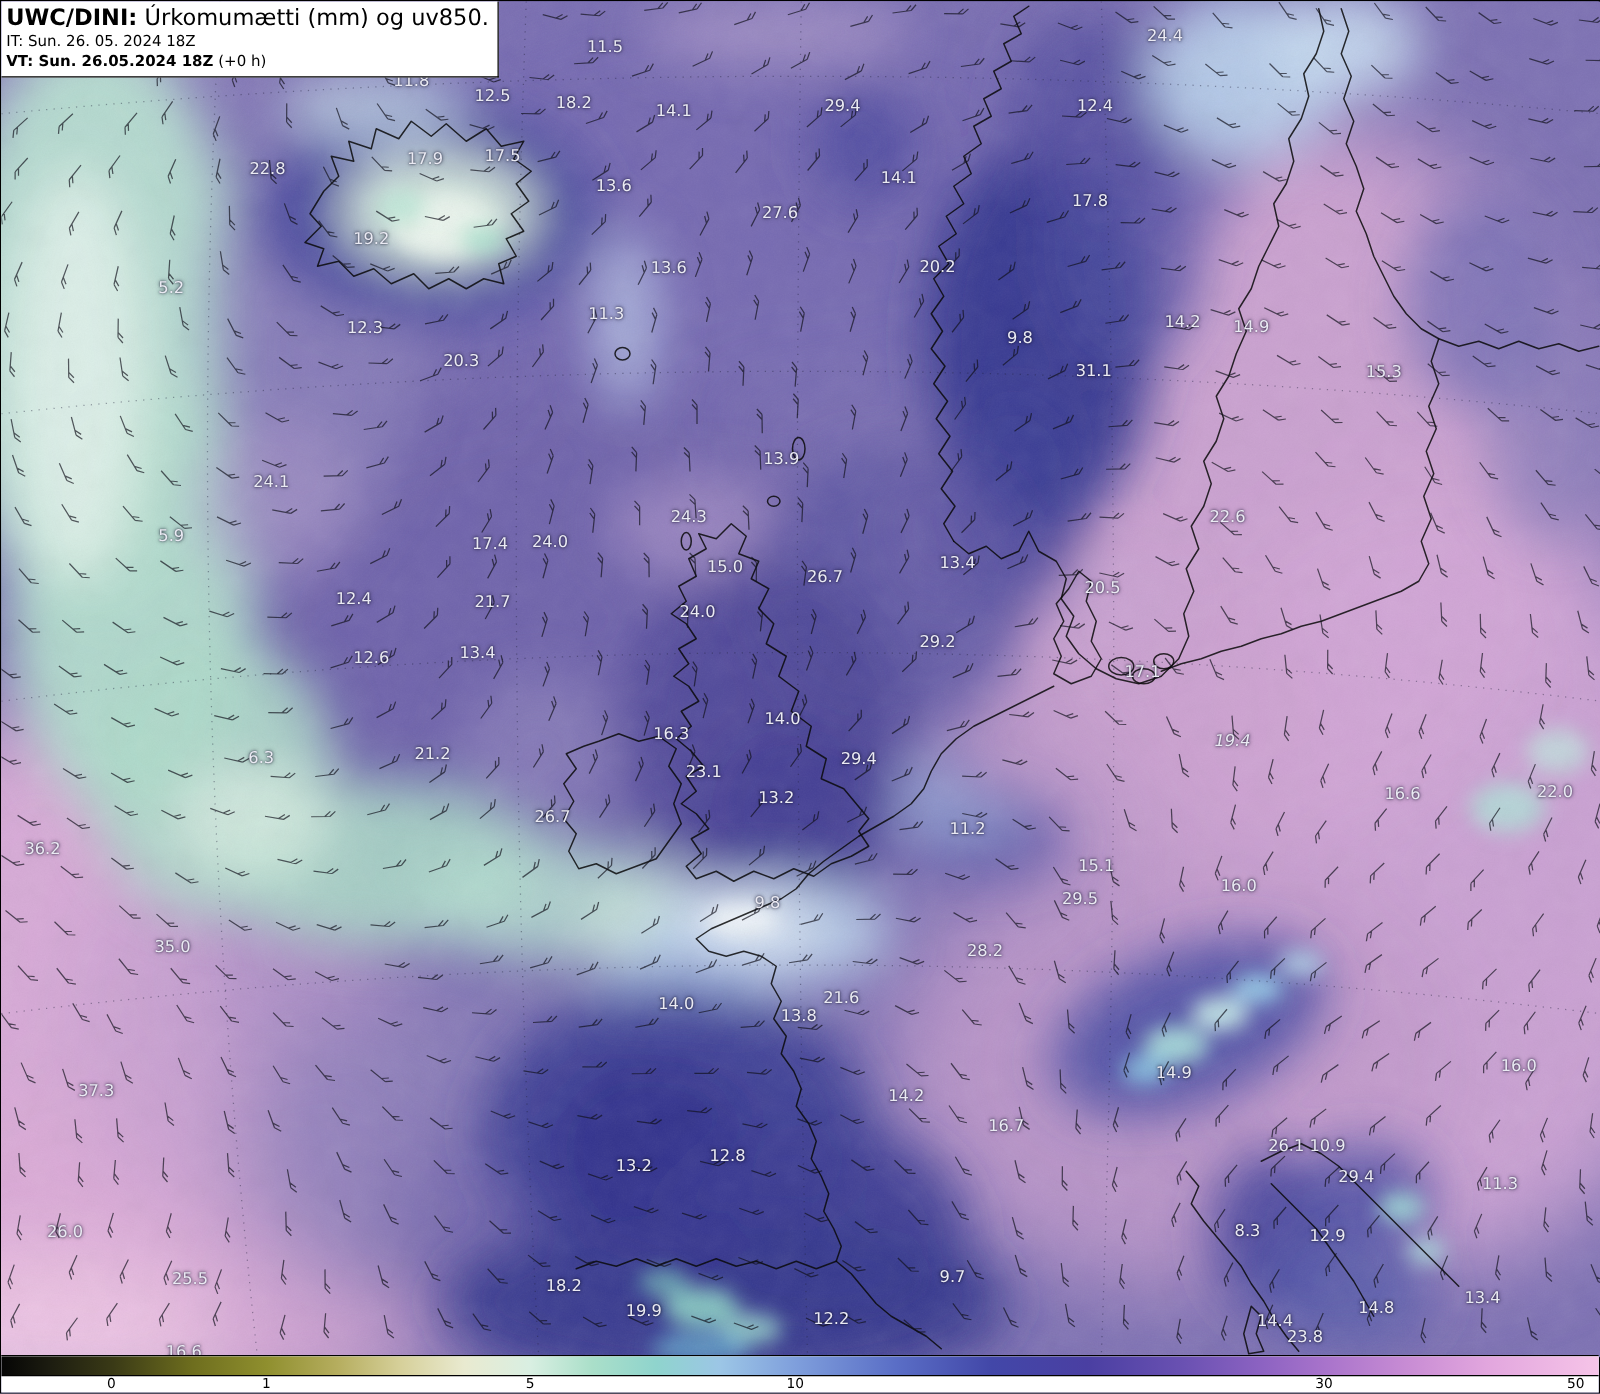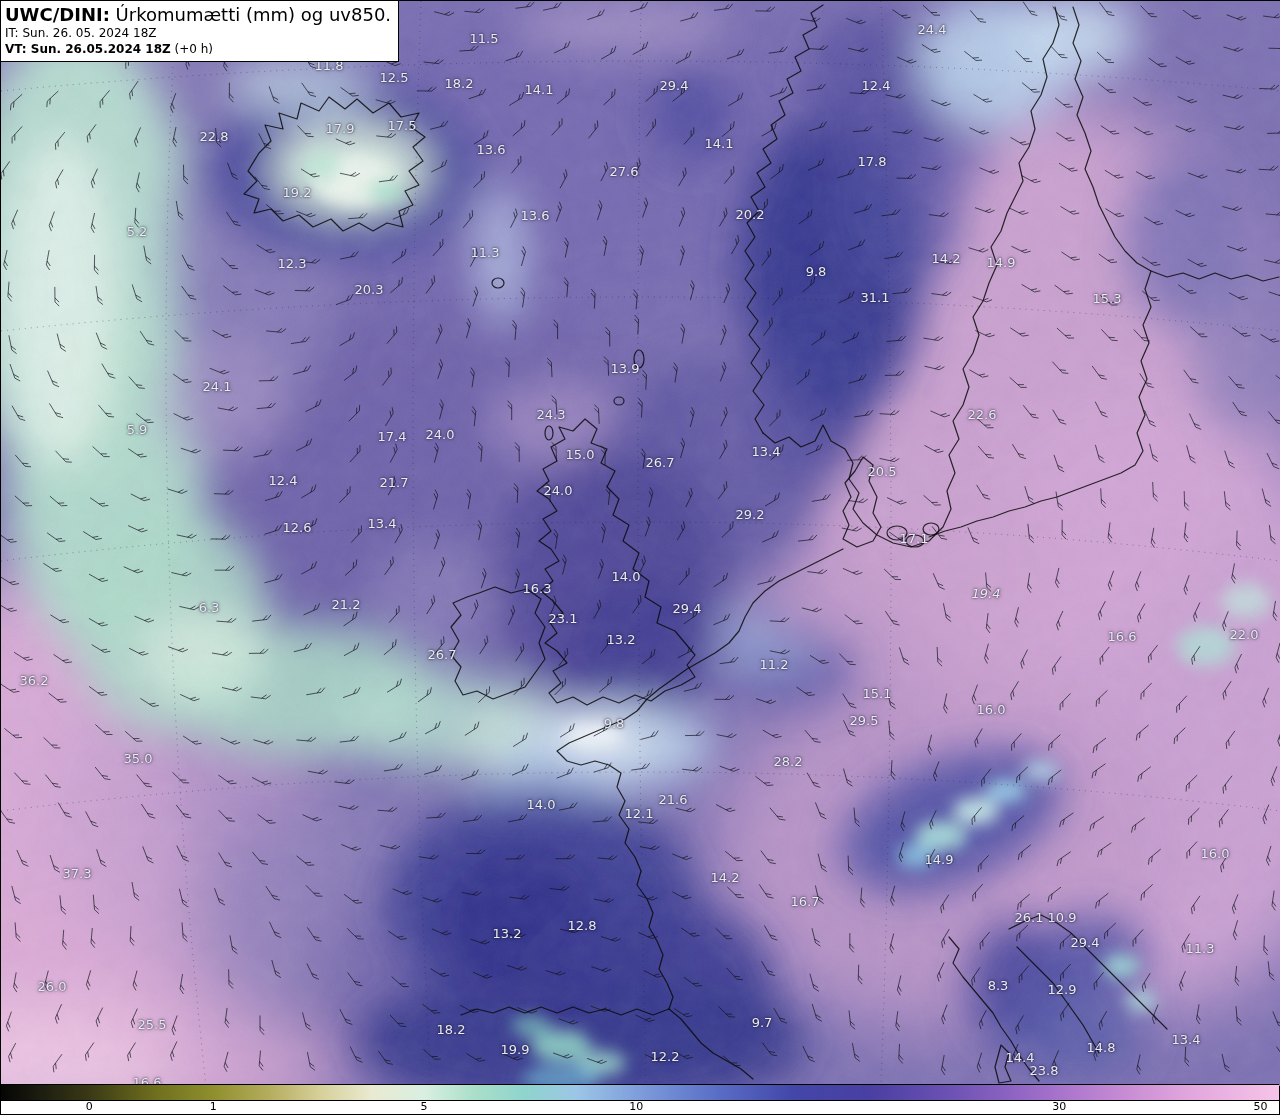--- a/index.html
+++ b/index.html
@@ -242,21 +242,21 @@
         <span class="maplabel" style="left: 773px; top: 663px;">11.2</span>
         <span class="maplabel" style="left: 33px; top: 679px;">36.2</span>
         <span class="maplabel" style="left: 876px; top: 692px;">15.1</span>
         <span class="maplabel" style="left: 990px; top: 708px;">16.0</span>
         <span class="maplabel" style="left: 863px; top: 719px;">29.5</span>
         <span class="maplabel" style="left: 613px; top: 722px;">9.8</span>
         <span class="maplabel" style="left: 787px; top: 760px;">28.2</span>
         <span class="maplabel" style="left: 137px; top: 757px;">35.0</span>
         <span class="maplabel" style="left: 672px; top: 798px;">21.6</span>
         <span class="maplabel" style="left: 540px; top: 803px;">14.0</span>
-        <span class="maplabel" style="left: 638px; top: 812px;">12.1</span>
+        <span class="maplabel" style="left: 638px; top: 812px;">13.8</span>
         <span class="maplabel" style="left: 724px; top: 876px;">14.2</span>
         <span class="maplabel" style="left: 76px; top: 872px;">37.3</span>
         <span class="maplabel" style="left: 804px; top: 900px;">16.7</span>
         <span class="maplabel" style="left: 1214px; top: 852px;">16.0</span>
         <span class="maplabel" style="left: 938px; top: 858px;">14.9</span>
         <span class="maplabel" style="left: 506px; top: 932px;">13.2</span>
         <span class="maplabel" style="left: 581px; top: 924px;">12.8</span>
         <span class="maplabel" style="left: 1028px; top: 916px;">26.1</span>
         <span class="maplabel" style="left: 1061px; top: 916px;">10.9</span>
         <span class="maplabel" style="left: 1084px; top: 941px;">29.4</span>

